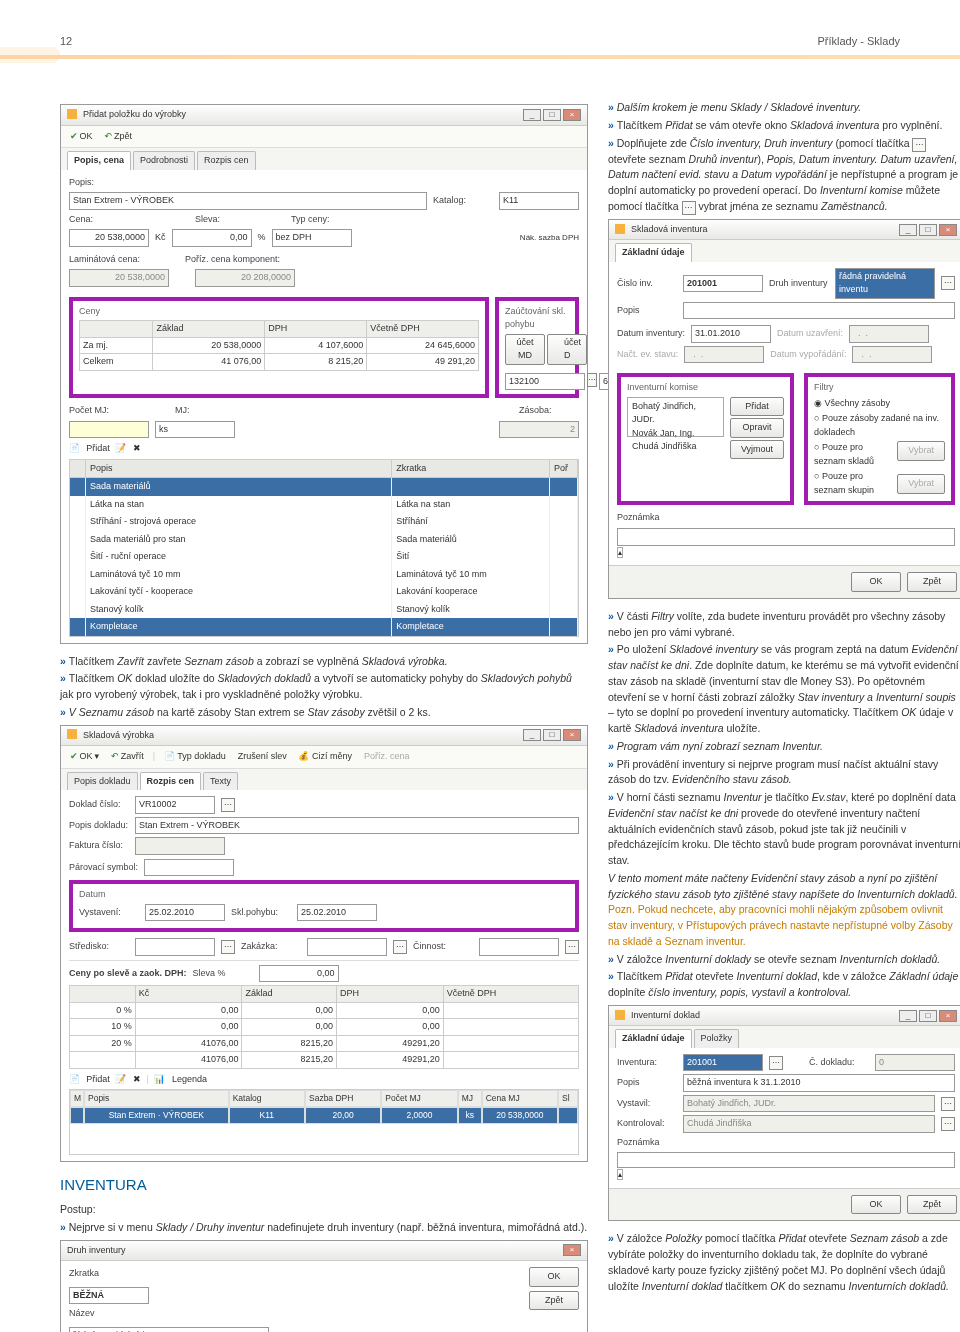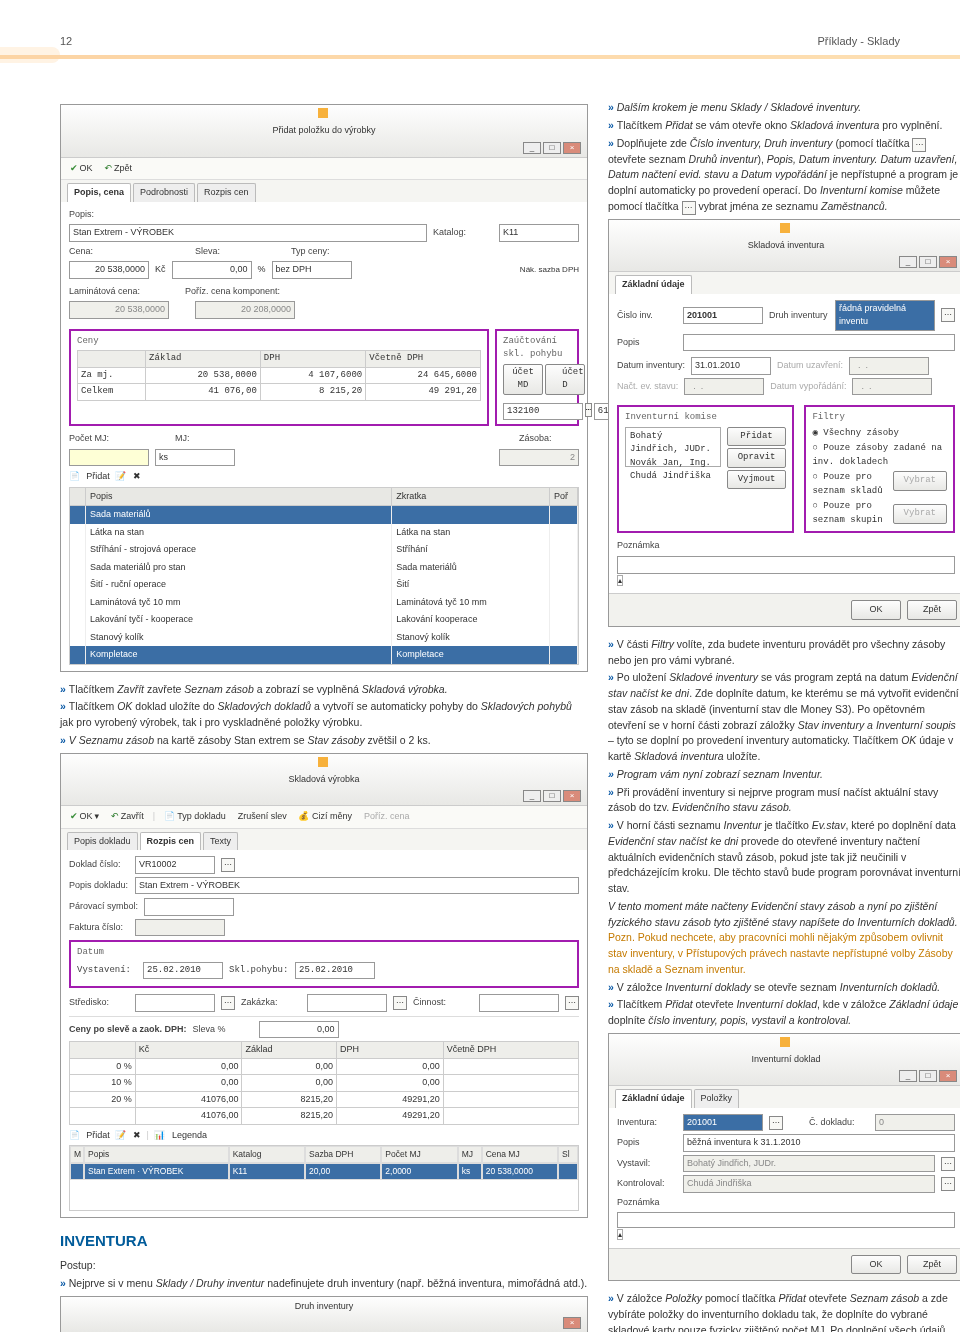--- a/index.html
+++ b/index.html
@@ -8,63 +8,63 @@
   .orange-band { position: absolute; top: 55px; left: 0; width: 100%; height: 4px; background: linear-gradient(90deg, #f7941e 0%, #fbb040 100%); opacity: 0.4; }
   .orange-band::before { content:''; position:absolute; top:-8px; left:0; width:60px; height:16px; background:#f7941e; opacity:0.3; border-radius:0 50px 50px 0; }
   .page-number { position: absolute; top: 35px; left: 60px; font-size: 11px; color: #555; }
   .header-right { position: absolute; top: 35px; right: 60px; font-size: 11px; color: #555; }
   .content { margin-top: 60px; display: flex; gap: 20px; }
   .col { flex: 1; font-size: 10.5px; line-height: 1.5; }
   .col p { margin-bottom: 2px; }
   .bullet::before { content: "» "; color: #0b5aa6; font-weight: bold; }
   .italic { font-style: italic; }
   .screenshot { border: 1px solid #999; background: #f5f5f2; margin: 4px 0 10px 0; padding: 0; font-size: 9px; }
-  .titlebar { background: linear-gradient(#fefefe,#e8e8e5); border-bottom: 1px solid #ccc; padding: 3px 6px; display: flex; align-items: center; gap: 4px; font-size: 9px; flex-direction: column; }
+  .titlebar { background: linear-gradient(#fefefe,#e8e8e5); border-bottom: 1px solid #ccc; padding: 3px 6px; display: flex; align-items: center; gap: 4px; font-size: 9px; }
   .winbtns { margin-left: auto; display: flex; gap: 2px; }
   .winbtn { width: 18px; height: 12px; border: 1px solid #888; background: #eee; font-size: 8px; text-align: center; line-height: 10px; }
   .winbtn.close { background: #d98b7a; color: #fff; }
   .toolbar { padding: 3px 6px; border-bottom: 1px solid #ddd; display: flex; align-items: center; gap: 6px; font-size: 9px; background: #fafaf7; }
   .toolbar-btn { display: inline-flex; align-items: center; gap: 2px; padding: 1px 3px; }
   .check { color: #3a8e3a; }
   .arrow { color: #2a7a2a; }
   .tabs { padding: 3px 6px 0 6px; display: flex; gap: 2px; font-size: 9px; }
   .tab { padding: 2px 6px; border: 1px solid #bbb; border-bottom: none; background: #eee; border-radius: 2px 2px 0 0; }
   .tab.active { background: #fff; font-weight: bold; }
   .form-body { padding: 6px 8px; background: #fff; }
   .form-row { display: flex; align-items: center; gap: 6px; margin-bottom: 3px; font-size: 9px; }
   .form-row label { min-width: 60px; color: #444; }
   .input { border: 1px solid #999; background: #fff; padding: 1px 3px; font-size: 9px; min-width: 80px; display: inline-block; }
   .input.readonly { background: #f0f0eb; color: #888; }
   .input.hi { background: #feffd6; }
   .dots-btn { width: 14px; height: 14px; border: 1px solid #888; background: #f8f8f5; font-size: 8px; text-align: center; line-height: 12px; display: inline-block; }
-  .panel { border: 2px solid #a21caf; padding: 4px 6px; margin-top: 4px; font-size: 9px; font-family: Liberation Mono, monospace; }
+  .panel { border: 4px solid #a21caf; padding: 4px 6px; margin-top: 4px; font-size: 9px; }
   .panel-title { font-size: 9px; color: #666; margin-bottom: 2px; }
   .table { width: 100%; border-collapse: collapse; font-size: 9px; }
   .table th, .table td { border: 1px solid #ccc; padding: 1px 3px; text-align: left; }
   .table th { background: #eeeeea; font-weight: normal; }
   .table td.num { text-align: right; }
   .list { border: 1px solid #ccc; }
   .list-header { display: flex; background: #e8e8e4; border-bottom: 1px solid #ccc; font-size: 9px; }
   .list-header span { padding: 2px 4px; border-right: 1px solid #ccc; }
   .list-row { display: flex; font-size: 9px; background: #fff; }
   .list-row.sel { background: #3b6ea5; color: #fff; }
   .list-row span { padding: 2px 4px; border-right: 1px solid #eee; }
   .btn { border: 1px solid #888; background: linear-gradient(#fdfdfd,#e8e8e5); padding: 2px 10px; font-size: 9px; border-radius: 2px; display: inline-block; text-align: center; min-width: 50px; }
   .foot-buttons { display: flex; gap: 6px; justify-content: flex-end; padding: 6px; background: #f2f2ee; border-top: 1px solid #ccc; }
-  .section-title { color: #005b9a; font-size: 15px; font-weight: bold; margin: 12px 0 6px 0; }
+  .section-title { color: #005b9a; font-size: 15px; font-weight: normal; margin: 12px 0 6px 0; }
   .note { color: #c47a00; }
   .three-col { display: flex; gap: 10px; }
   .filters-rad { display: flex; flex-direction: column; gap: 2px; font-size: 9px; }
   .radio::before { content:"○ "; }
   .radio.sel::before { content:"◉ "; }
   .listbox { border: 1px solid #aaa; background: #fff; padding: 2px 4px; font-size: 9px; height: 40px; }
   .grid-row { display: flex; font-size: 8.5px; }
   .grid-row span { border: 1px solid #ddd; padding: 1px 3px; flex: 1; overflow: hidden; white-space: nowrap; }
   .grid-row.hd { background: #eeeeea; }
-  .grid-row.sel { background: #3b6ea5; color: #fff; }
+  .grid-row.sel { background: #3b6ea5; color: #fff; text-align: center; }
   svg.ico { width: 12px; height: 12px; vertical-align: middle; }
   .chevup { border: 1px solid #aaa; width: 14px; height: 10px; text-align: center; font-size: 8px; margin-left: auto; }
 </style>
 </head>
 <body>
 
 <div class="page">
   <div class="orange-band"></div>
   <div class="page-number">12</div>
   <div class="header-right">Příklady - Sklady</div>
@@ -299,27 +299,27 @@
         <div class="form-body">
           <div class="form-row">
               <label>Doklad číslo:</label>
               <span class="input" style="width:70px">VR10002</span>
               <span class="dots-btn">⋯</span>
             </div>
           <div class="form-row">
               <label>Popis dokladu:</label>
               <span class="input" style="flex:1">Stan Extrem - VÝROBEK</span>
             </div>
+          <div class="form-row">
+              <label>Faktura číslo:</label>
+              <span class="input readonly" style="width:90px">&nbsp;</span>
+            </div>
           <div class="form-row" style="margin-top:4px">
               <label>Párovací symbol:</label>
               <span class="input" style="width:90px">&nbsp;</span>
-            </div>
-          <div class="form-row">
-              <label>Faktura číslo:</label>
-              <span class="input readonly" style="width:90px">&nbsp;</span>
             </div>
           <div class="panel" style="margin-top:4px">
             <div class="panel-title">Datum</div>
             <div class="form-row">
               <label>Vystavení:</label>
                 <span class="input" style="width:70px">25.02.2010</span>
               <label>Skl.pohybu:</label>
                 <span class="input" style="width:70px">25.02.2010</span>
             </div>
           </div>

